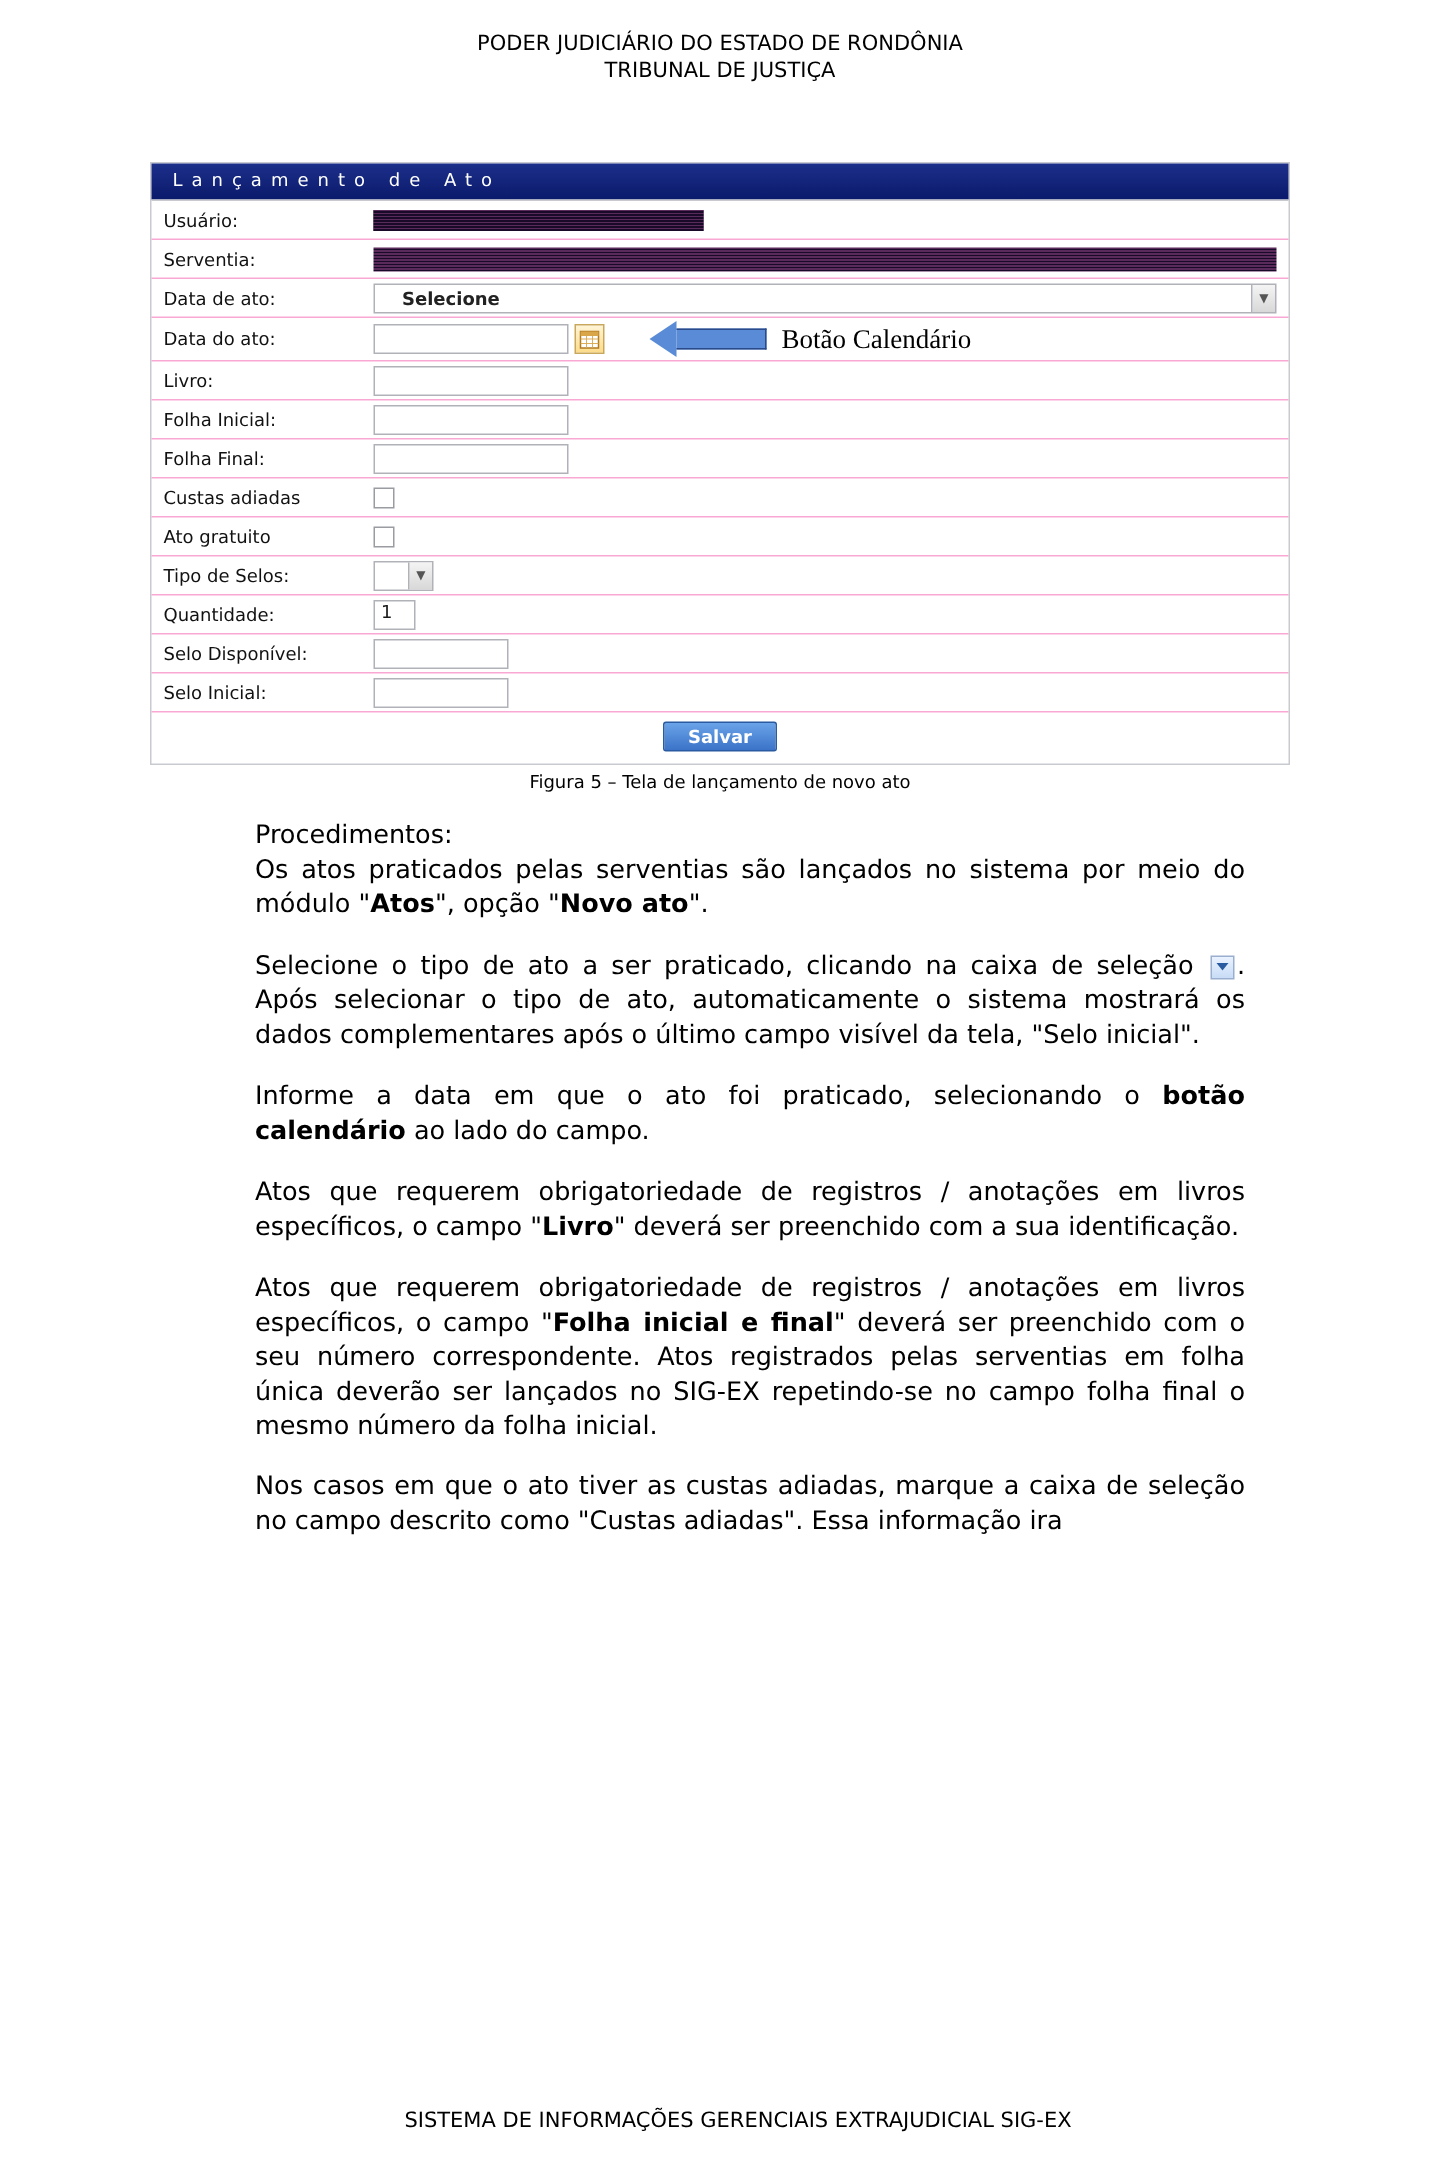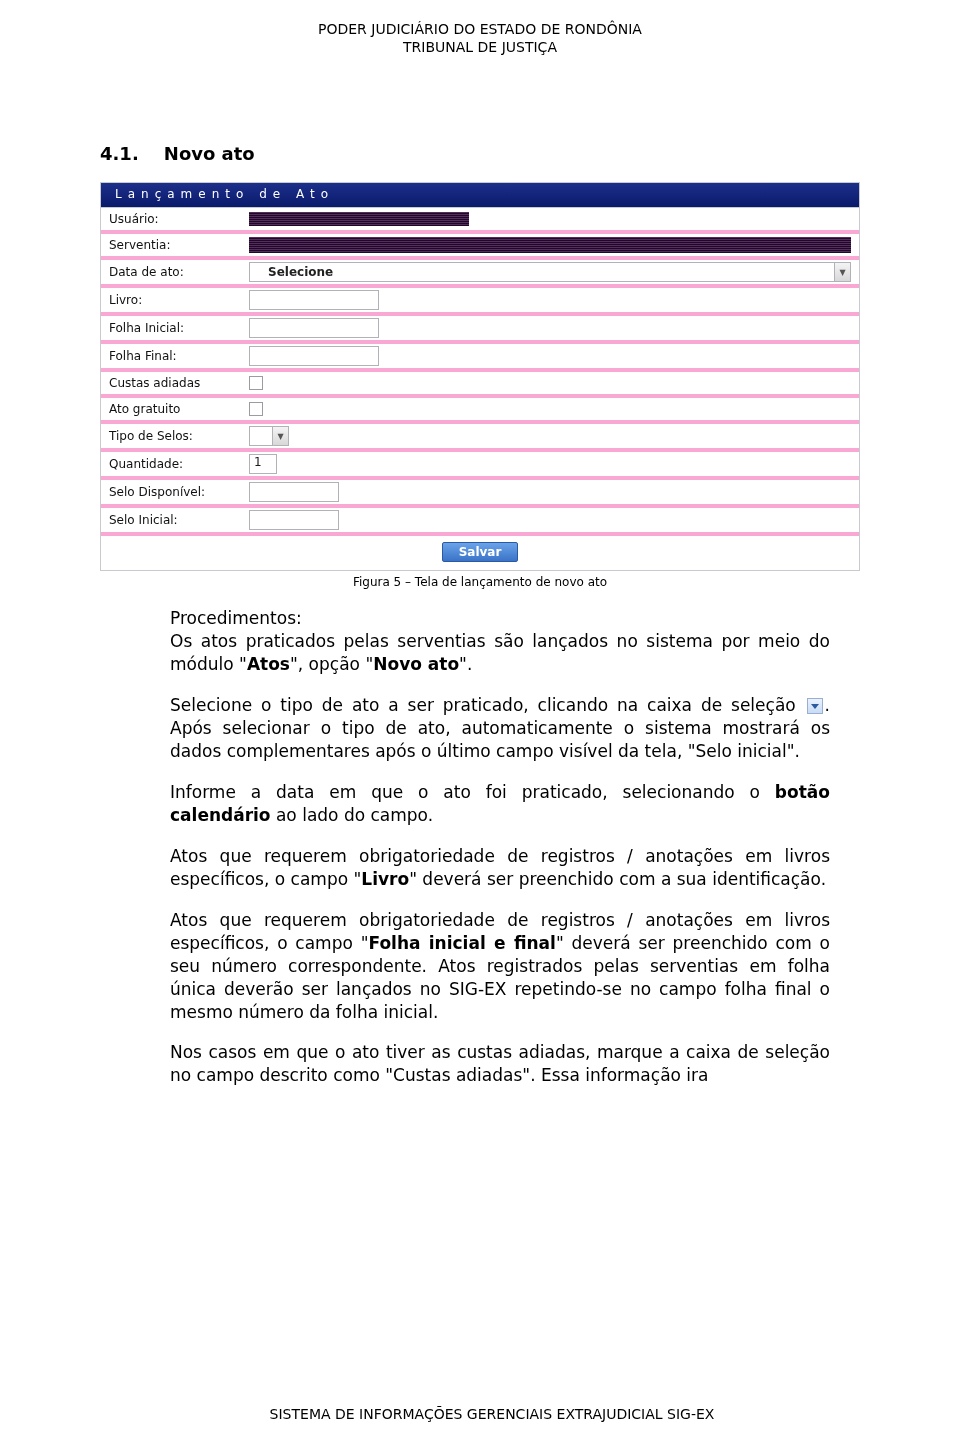--- a/index.html
+++ b/index.html
@@ -11,21 +11,21 @@
     color: #000;
     position: relative;
   }
   .page {
     padding: 20px 100px 0 100px;
   }
   .header-block {
     text-align: center;
     font-size: 14px;
     line-height: 1.3;
-    margin-bottom: 87px;
+    margin-bottom: 52px;
   }
   .section-title {
     font-size: 18px;
     font-weight: bold;
     margin-bottom: 18px;
   }
   .form-panel {
     border: 1px solid #c8cad0;
     background: #fff;
     font-size: 12px;
@@ -38,21 +38,21 @@
     color: #fff;
     font-size: 12px;
     letter-spacing: 6px;
     font-weight: normal;
     padding: 4px 21px 6px 14px;
     border-bottom: 1px solid #c8cad0;
   }
   .row {
     display: flex;
     align-items: center;
-    border-bottom: 4px solid #f9a8d4;
+    border-bottom: 1px solid #f9a8d4;
     min-height: 26px;
     padding: 2px 8px;
   }
   .row:last-of-type { border-bottom: none; }
   .label-cell {
     width: 140px;
     font-size: 12px;
     color: #111;
     flex-shrink: 0;
   }
@@ -202,24 +202,20 @@
 </head>
 <body>
 
 <div class="page">
 
   <div class="header-block">
     <div>PODER JUDICIÁRIO DO ESTADO DE RONDÔNIA</div>
     <div>TRIBUNAL DE JUSTIÇA</div>
   </div>
 
-  <div class="section-title">
-    <span>4.1.</span>&nbsp;&nbsp;&nbsp;
-    <span>Novo ato</span>
-  </div>
 
   <div class="form-panel">
     <div class="panel-header">Lançamento de Ato</div>
 
     <div class="row">
       <div class="label-cell">Usuário:</div>
       <div class="value-cell">
           <span class="redacted short"></span>
         </div>
     </div>
@@ -235,20 +231,43 @@
       <div class="label-cell">Data de ato:</div>
       <div class="value-cell">
         <div class="select-box">
           <span>Selecione</span>
           <div style="flex:1"></div>
           <div class="select-arrow">▼</div>
         </div>
       </div>
     </div>
 
+    <div class="row">
+      <div class="label-cell">Data do ato:</div>
+      <div class="value-cell">
+        <div class="input-box input-narrow"></div>
+        <div class="cal-btn">
+          <svg viewBox="0 0 14 14">
+            <rect x="1" y="2" width="12" height="11" fill="#fff" stroke="#b07a20" stroke-width="1"></rect>
+            <rect x="1" y="2" width="12" height="3" fill="#d9a64a"></rect>
+            <line x1="1" y1="7" x2="13" y2="7" stroke="#d9a64a" stroke-width="0.6"></line>
+            <line x1="1" y1="10" x2="13" y2="10" stroke="#d9a64a" stroke-width="0.6"></line>
+            <line x1="5" y1="5" x2="5" y2="13" stroke="#d9a64a" stroke-width="0.6"></line>
+            <line x1="9" y1="5" x2="9" y2="13" stroke="#d9a64a" stroke-width="0.6"></line>
+          </svg>
+        </div>
+        <div class="arrow-callout">
+          <div class="arrow-shape">
+            <div class="arrow-head"></div>
+            <div class="arrow-body"></div>
+          </div>
+          <div class="arrow-label">Botão Calendário</div>
+        </div>
+      </div>
+    </div>
 
     <div class="row">
       <div class="label-cell">Livro:</div>
       <div class="value-cell">
           <div class="input-box input-narrow"></div>
         </div>
     </div>
 
     <div class="row">
       <div class="label-cell">Folha Inicial:</div>

